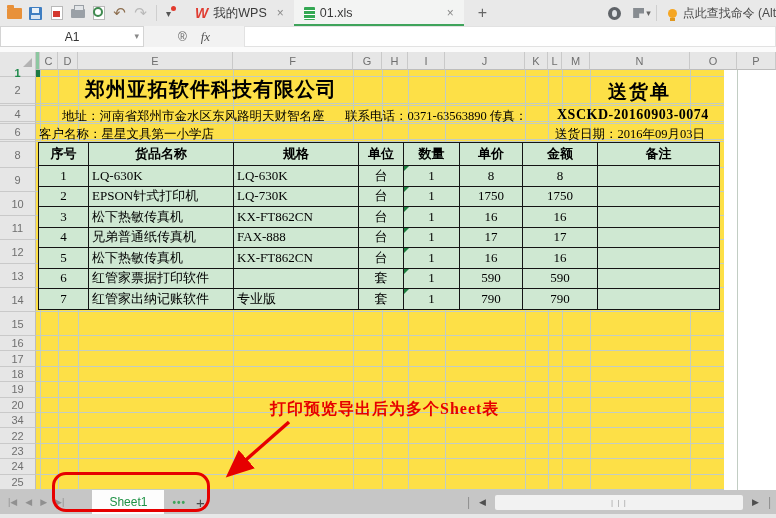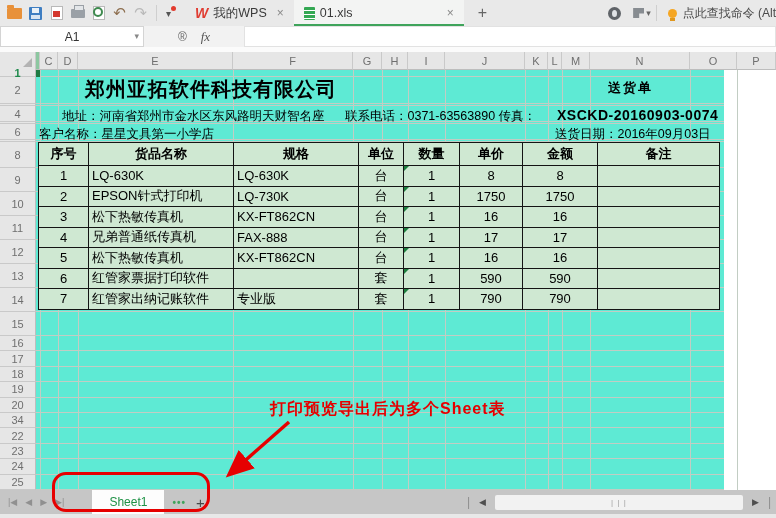--- a/index.html
+++ b/index.html
@@ -60,27 +60,27 @@
   .corner{width:36px;position:relative;border-right:1px solid #c9c9c9}
   .corner::after{content:"";position:absolute;right:3px;bottom:3px;border-left:9px solid transparent;border-bottom:9px solid #b3b3b3}
   .ch{display:flex;align-items:center;justify-content:center;border-right:1px solid #c9c9c9;border-bottom:1px solid #bdbdbd;height:18px}
   .ch.sel{background:#8cc7a0}
   .body{display:flex;height:420px}
   .rowheads{width:36px;background:#e6e6e6;font-size:11px;color:#6f6f6f;display:flex;flex-direction:column}
   .rh{display:flex;align-items:center;justify-content:center;border-bottom:1px solid #c9c9c9;border-right:1px solid #bdbdbd}
   .rh.sel{color:#1f8a4c;font-weight:bold}
 
   
-  .grid{position:relative;width:688px;height:420px;background:#5eead4;font-family:Liberation Sans, sans-serif}
+  .grid{position:relative;width:688px;height:420px;background:#fde047;font-family:Liberation Serif, serif}
   .stripe{border-bottom:1px solid #c2cdc3}
   .vline{position:absolute;top:0;bottom:0;width:1px;background:#c2cdc3}
   .selA1{position:absolute;left:0;top:0;width:4px;height:7px;background:#1e7b43;z-index:6}
   .ov{position:absolute;z-index:5;white-space:nowrap;color:#000}
   .company{left:49px;top:6px;font-size:20px;font-weight:bold;letter-spacing:1px}
-  .formtitle{left:572px;top:9px;font-size:13px;font-weight:bold;letter-spacing:2px}
+  .formtitle{left:572px;top:9px;font-size:19px;font-weight:bold;letter-spacing:2px}
   .addr{left:26px;top:38px;font-size:12.5px}
   .contact{left:309px;top:38px;font-size:12.5px}
   .orderno{left:521px;top:37px;font-size:14px;font-weight:bold;letter-spacing:.5px}
   .customer{left:3px;top:56px;font-size:12.5px}
   .ddate{left:519px;top:56px;font-size:12.5px}
   table.items{position:absolute;left:2px;top:72px;z-index:10;border-collapse:collapse;table-layout:fixed;width:681px}
   table.items th,table.items td{border:1.5px solid #141414;font-size:13px;background:#cfe8d2;padding:0 3px;overflow:hidden;white-space:nowrap}
   table.items th{font-weight:bold;text-align:center;height:23px}
   table.items td{height:20.5px;text-align:center}
   table.items td.l{text-align:left}

